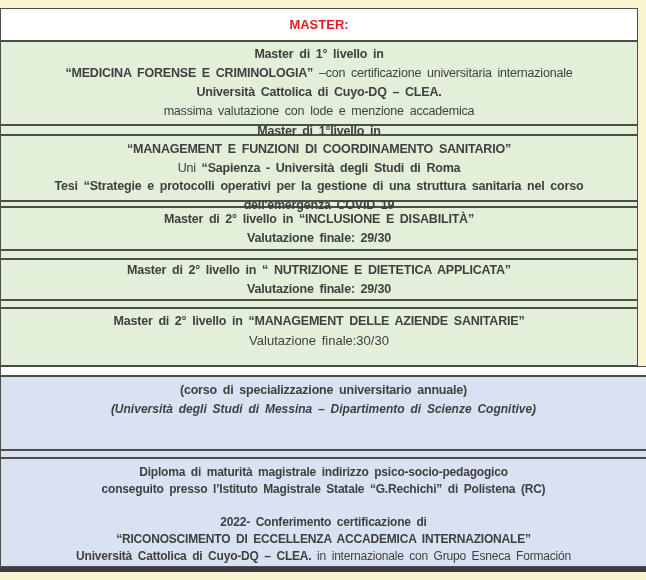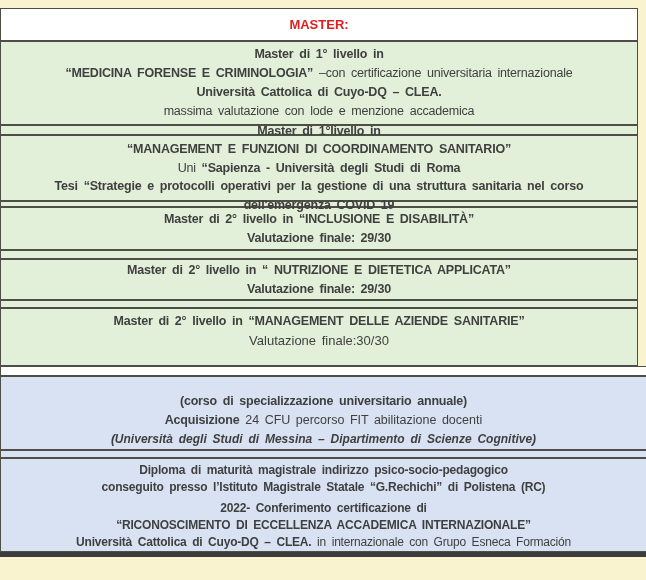--- a/index.html
+++ b/index.html
@@ -32,22 +32,22 @@
   .it { font-style:italic; font-weight:700; letter-spacing:0; font-size:12px; }
   .row-master { height:33px; }
   .master-label { color:#df1f1f; font-weight:700; font-size:13px; letter-spacing:0; }
   .sec-a { height:84px; }
   .sec-b { height:66px; }
   .sec-b .ln { line-height:18.5px; }
   .sec-c { height:43px; }
   .sec-d { height:41px; }
   .sec-e { height:58px; justify-content:flex-start; padding-top:3px;text-align:center; }
   .sec-e .ln2 { font-size:13px; }
-  .sec-f { height:74px; justify-content:flex-end; padding-top:4px; }
-  .sec-g { height:94px; justify-content:center; padding-top:3px; }
+  .sec-f { height:74px; justify-content:flex-start; padding-top:4px; }
+  .sec-g { height:109px; justify-content:center; padding-top:3px; }
   .sec-g .ln { font-size:12px; line-height:17px; }
   .blank-ln { height:16px; }
   .sp-g1 { height:10px; }
   .sp-g2 { height:6px; }
   .sp-g3 { height:9px; }
   .sp-g4 { height:8px; }
   .sp-white { height:10px; }
   .sp-b1 { height:8px; }
   .bottom-bar { width:646px; height:5px; background:#3c3c3c; }
 </style>
@@ -100,24 +100,20 @@
 
   <div class="row green sec-e">
     <div class="ln">Master di 2° livello in “MANAGEMENT DELLE AZIENDE SANITARIE”</div>
     <div class="ln xb ln2">Valutazione finale:30/30</div>
   </div>
 
   <div class="row white full sp-white"></div>
 
   <div class="row blue full sec-f">
     <div class="ln">(corso di specializzazione universitario annuale)</div>
-    <div class="ln">
-      <span>Acquisizione</span>
-      <span class="xb">24 CFU percorso FIT abilitazione docenti</span>
-    </div>
     <div class="ln it">(Università degli Studi di Messina – Dipartimento di Scienze Cognitive)</div>
   </div>
 
   <div class="row blue full sp-b1"></div>
 
   <div class="row blue full sec-g">
     <div class="ln">Diploma di maturità magistrale indirizzo psico-socio-pedagogico</div>
     <div class="ln">conseguito presso l’Istituto Magistrale Statale “G.Rechichi” di Polistena (RC)</div>
     <div class="blank-ln"></div>
     <div class="ln">2022- Conferimento certificazione di</div>

